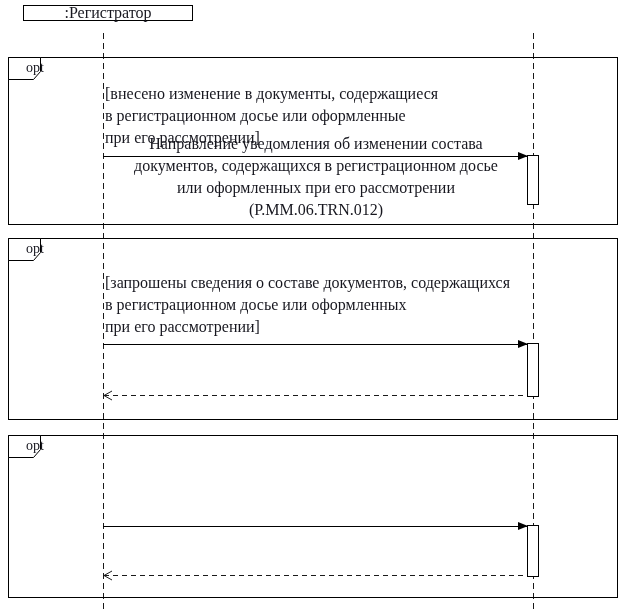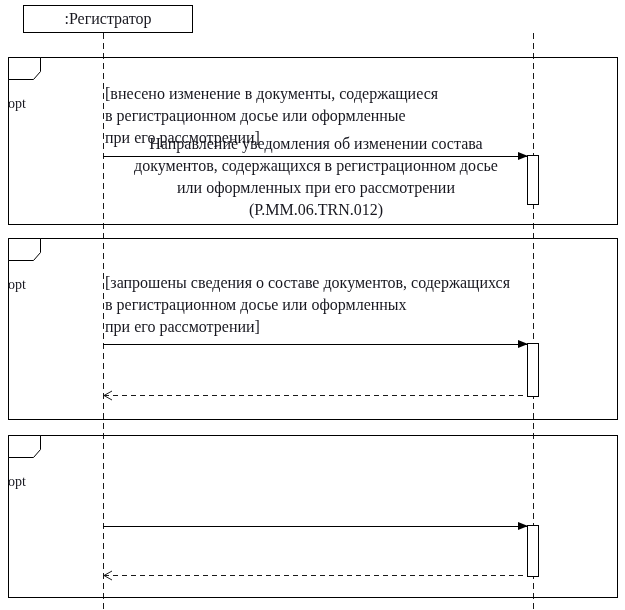--- a/index.html
+++ b/index.html
@@ -1,36 +1,36 @@
 <!DOCTYPE html>
 <html><head>
 <meta charset="utf-8">
 <style>
   html,body{margin:0;padding:0;background:#fff;}
   .canvas{
     position:relative;width:625px;height:610px;background:#ffffff;overflow:hidden;
     font-family:"Liberation Serif","DejaVu Serif",serif;color:#17171f;
   }
   .actor-box{
-    position:absolute;top:5px;height:28px;box-sizing:border-box;
+    position:absolute;top:5px;height:16px;box-sizing:border-box;
     border:1px solid #000;background:#fff;z-index:6;
     display:flex;align-items:center;justify-content:center;
     font-size:16px;
   }
   .lifeline{
     position:absolute;top:33px;height:577px;width:1px;z-index:1;
     background:repeating-linear-gradient(to bottom,#1a1a1a 0 6px,transparent 6px 10px);
   }
   .frame{
     position:absolute;left:8px;width:610px;box-sizing:border-box;
     border:1px solid #000;background:transparent;z-index:2;
   }
   .opt-tab{position:absolute;left:8px;width:33px;height:23px;z-index:3;}
   .opt-tab svg{position:absolute;left:0;top:0;display:block;}
-  .opt-label{position:absolute;left:0;top:1px;font-size:14px;line-height:20px;margin-top:36px;}
+  .opt-label{position:absolute;left:18px;top:1px;font-size:14px;line-height:20px;}
   .guard{
     position:absolute;left:105px;z-index:3;
     font-size:16px;line-height:22px;white-space:pre;text-align:left;margin-top:20px;
   }
   .msg-text{
     position:absolute;left:81px;width:470px;z-index:3;
     font-size:16px;line-height:22px;white-space:pre;text-align:center;
   }
   .activation{
     position:absolute;left:527px;width:12px;box-sizing:border-box;

